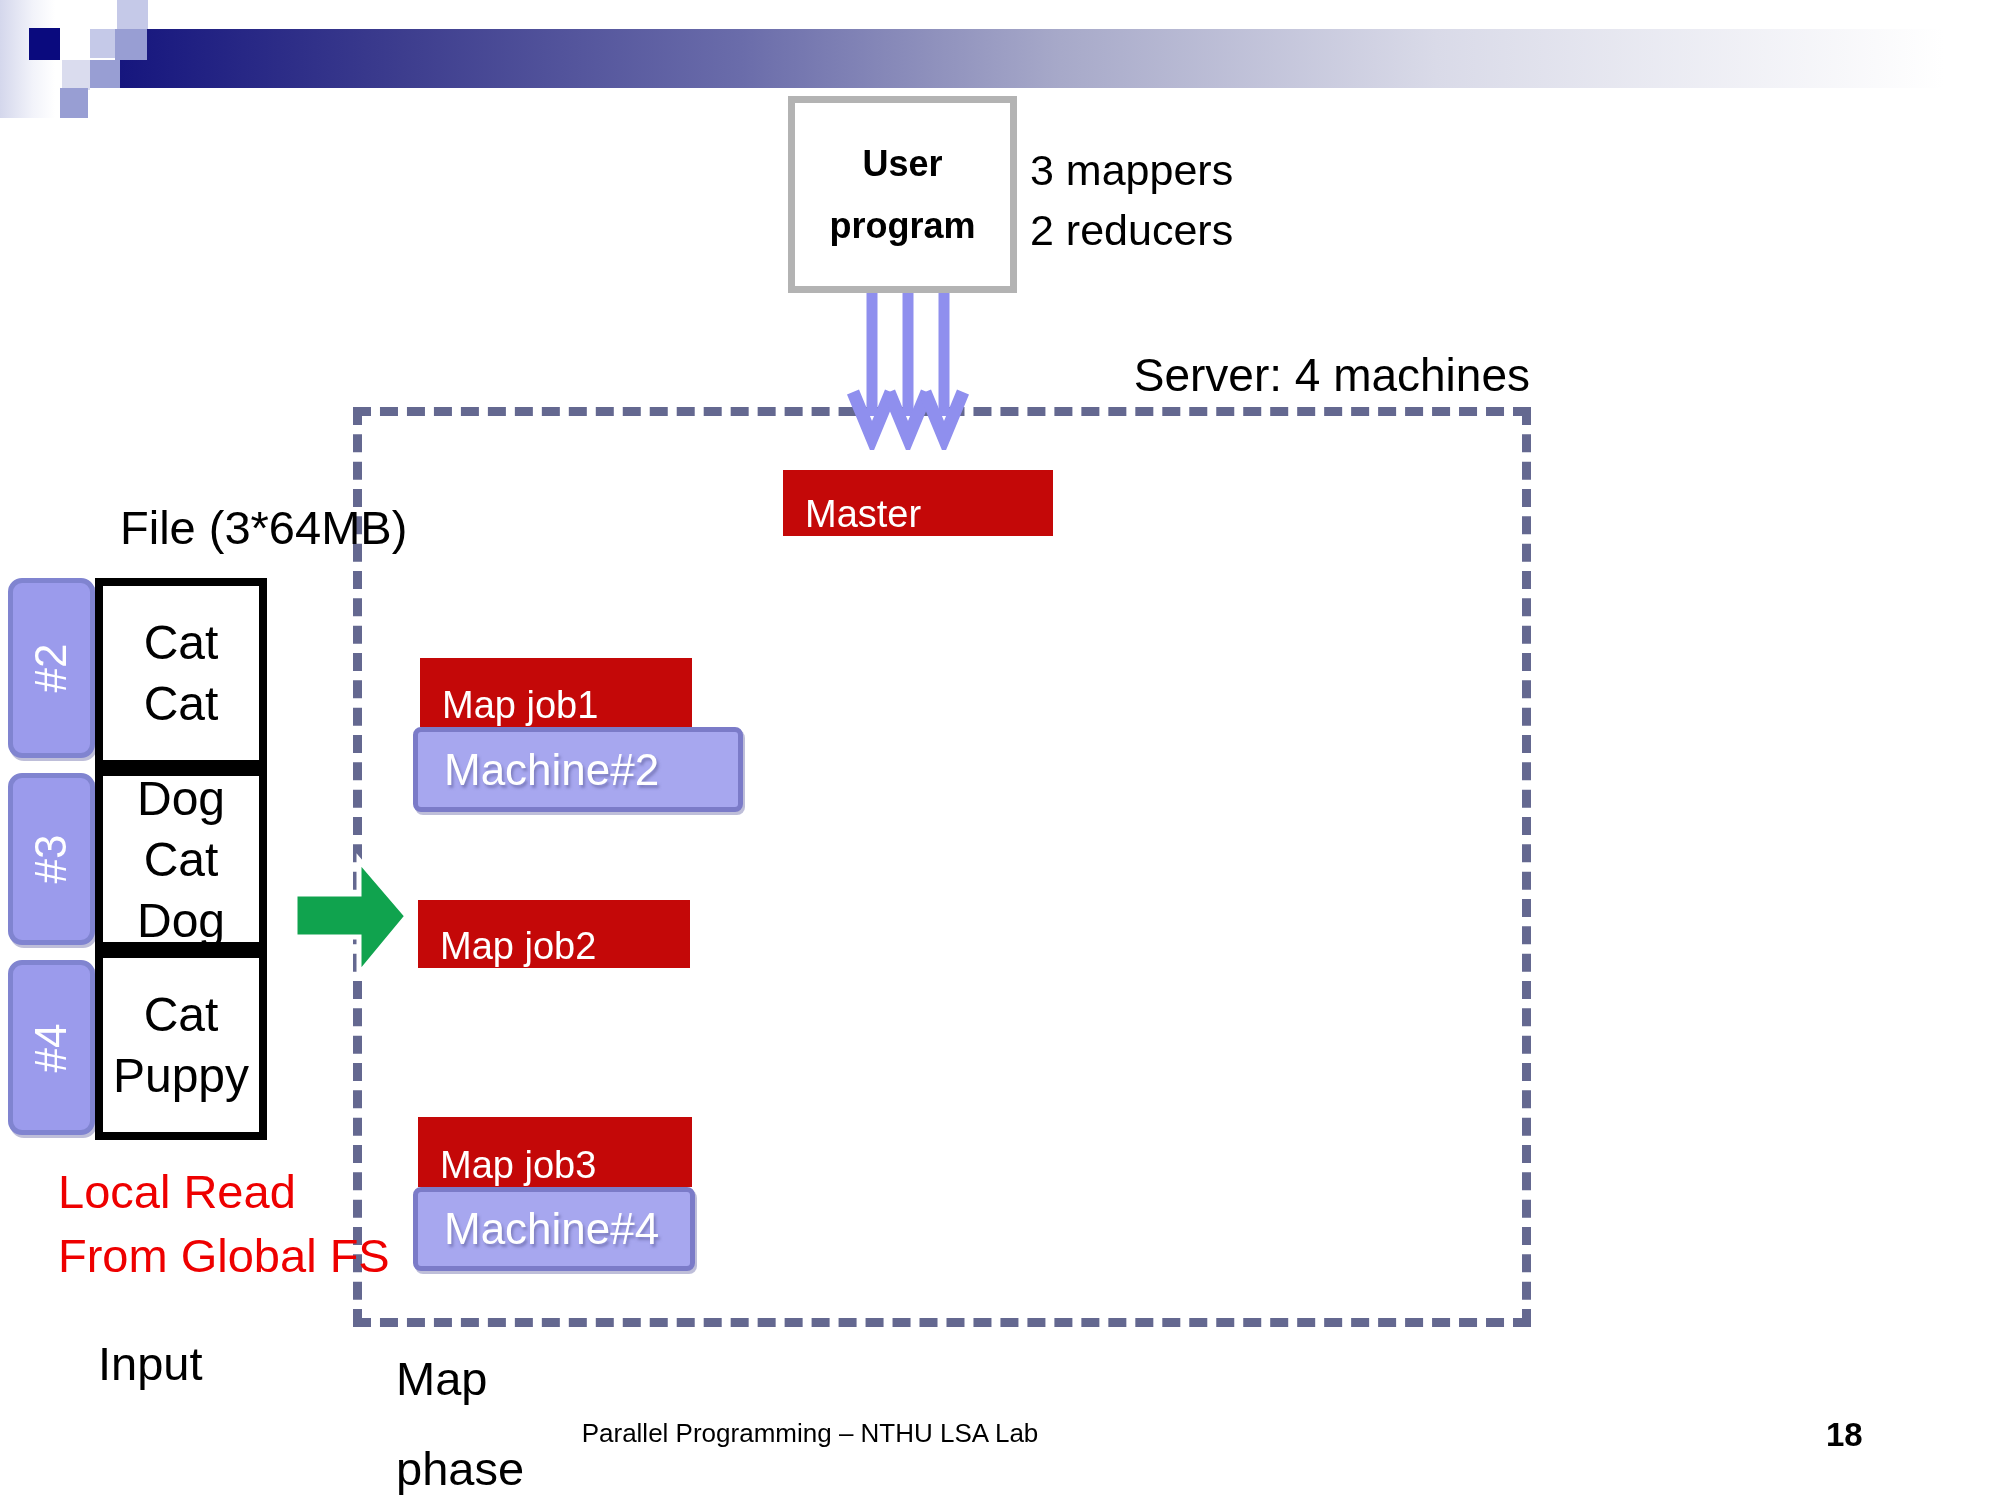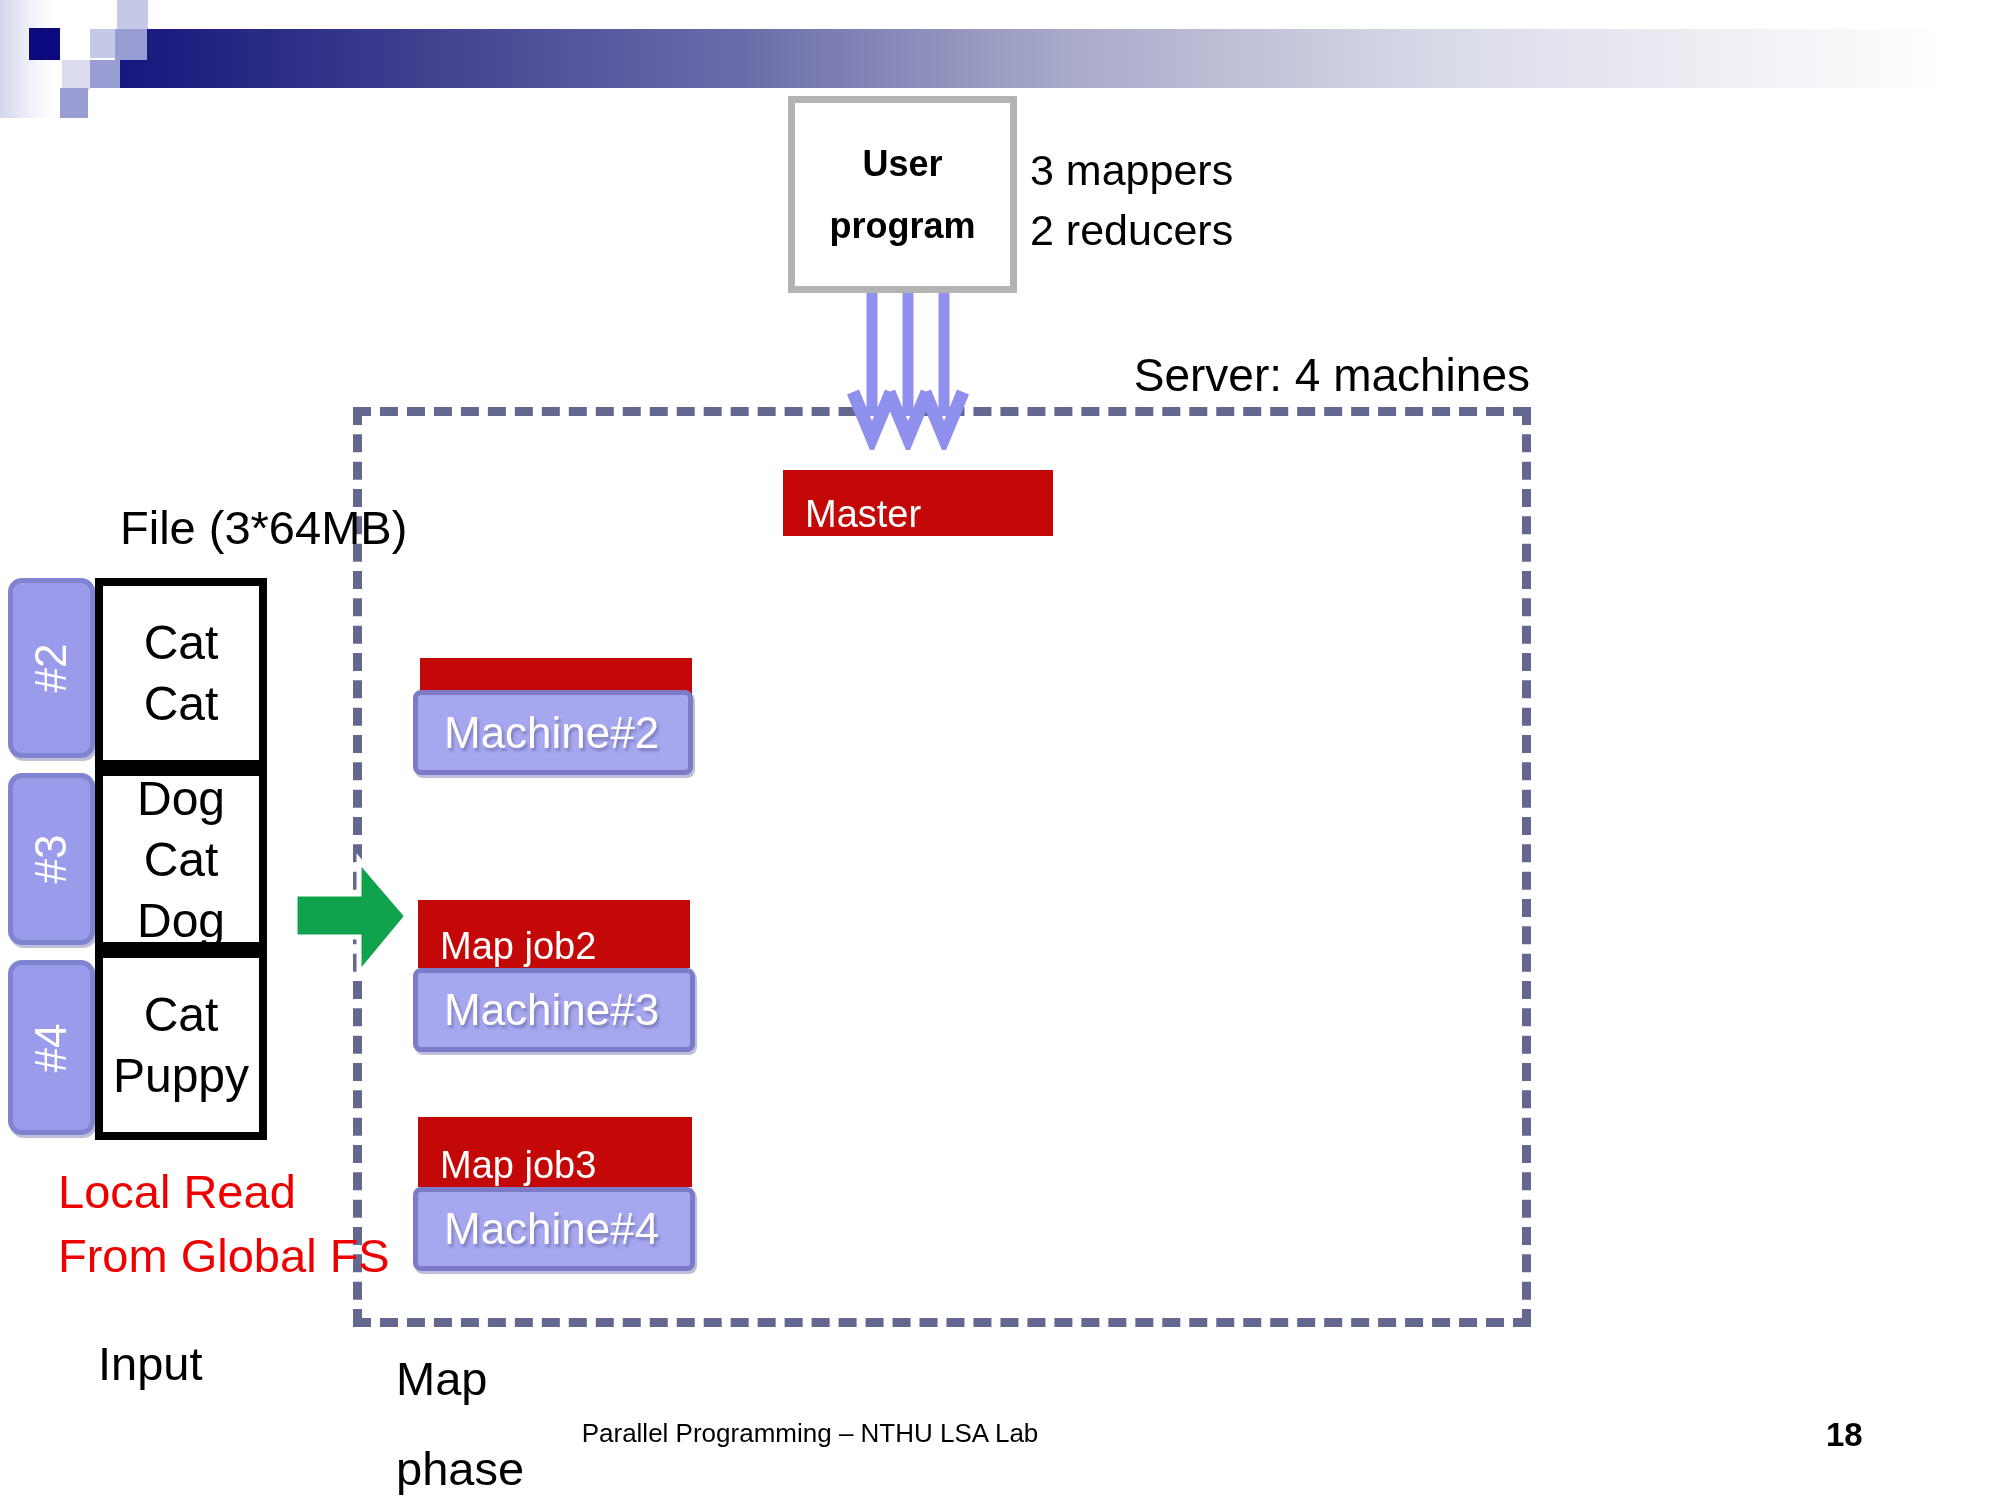--- a/index.html
+++ b/index.html
@@ -45,21 +45,21 @@
     font-size:38px; display:flex; align-items:flex-end; padding-left:22px;
     box-sizing:border-box; z-index:2; }
   .machine-box { position:absolute; background:var(--machine-fill);
     border:5px solid var(--machine-border); border-radius:8px; box-sizing:border-box;
     color:#fff; font-size:44px; display:flex; align-items:center; padding-left:26px;
     text-shadow:2px 3px 3px rgba(90,90,150,0.55); z-index:2;
     box-shadow:2px 3px 0 rgba(110,110,170,0.45); }
   .master-job { left:783px; top:470px; width:270px; height:66px; }
   .machine-1  { left:776px; top:536px; width:283px; height:85px; }
   .mapjob-1   { left:420px; top:658px;  width:272px; height:69px; }
-  .machine-2  { left:413px; top:690px;  width:280px; height:85px; }
+  .machine-2  { left:413px; top:727px;  width:330px; height:85px; }
   .mapjob-2   { left:418px; top:900px;  width:272px; height:68px; }
   .machine-3  { left:413px; top:968px;  width:282px; height:84px; }
   .mapjob-3   { left:418px; top:1117px; width:274px; height:70px; }
   .machine-4  { left:413px; top:1187px; width:282px; height:84px; }
 
   
   .file-title { left:120px; top:500px; font-size:47px; z-index:4; }
   .file-tab { position:absolute; left:8px; width:87px; background:#9b9bec;
     border:5px solid #8084d0; border-radius:14px; box-sizing:border-box;
     display:flex; align-items:center; justify-content:center; z-index:2;
@@ -128,23 +128,20 @@
   <div class="job-box mapjob-1">
     <span>Map job1</span>
   </div>
   <div class="machine-box machine-2">
     <span>Machine#2</span>
   </div>
 
   <div class="job-box mapjob-2">
     <span>Map job2</span>
   </div>
-  <div class="machine-box machine-3">
-    <span>Machine#3</span>
-  </div>
 
   <div class="job-box mapjob-3">
     <span>Map job3</span>
   </div>
   <div class="machine-box machine-4">
     <span>Machine#4</span>
   </div>
 
   <div class="abs file-title">File (3*64MB)</div>
 

